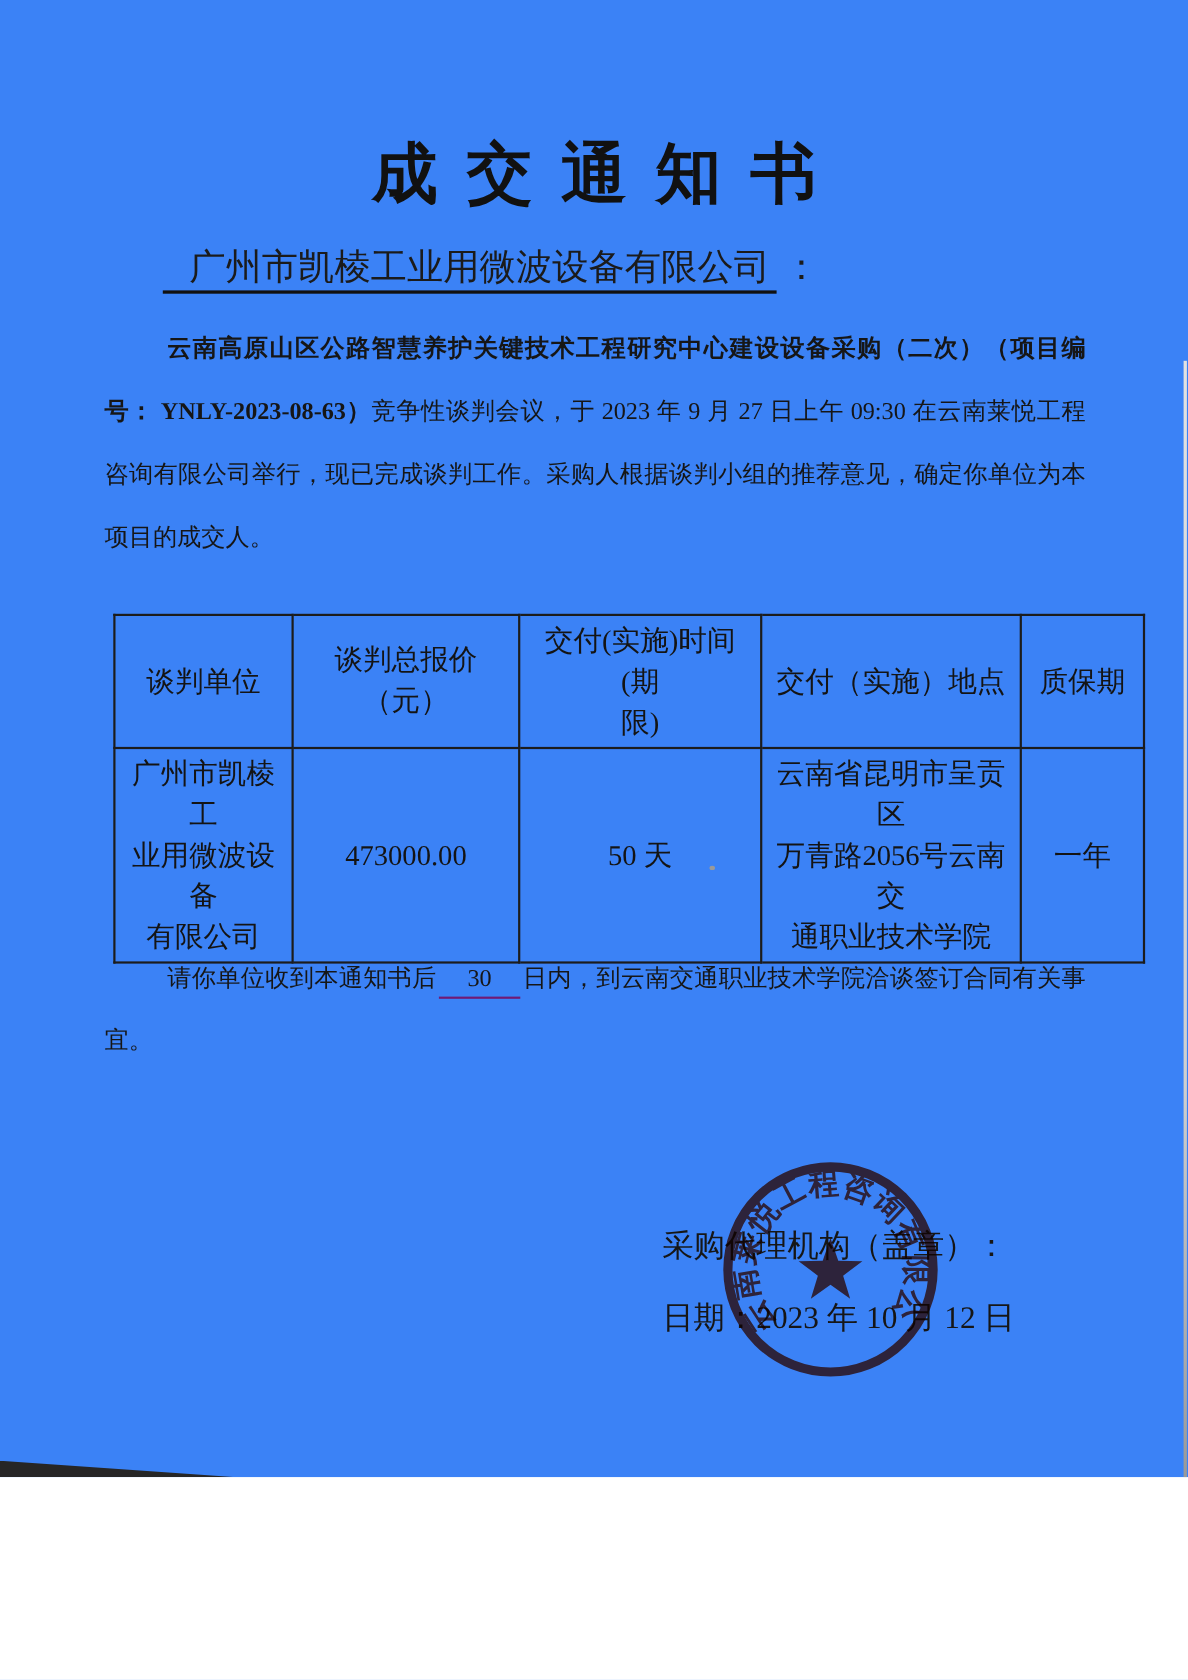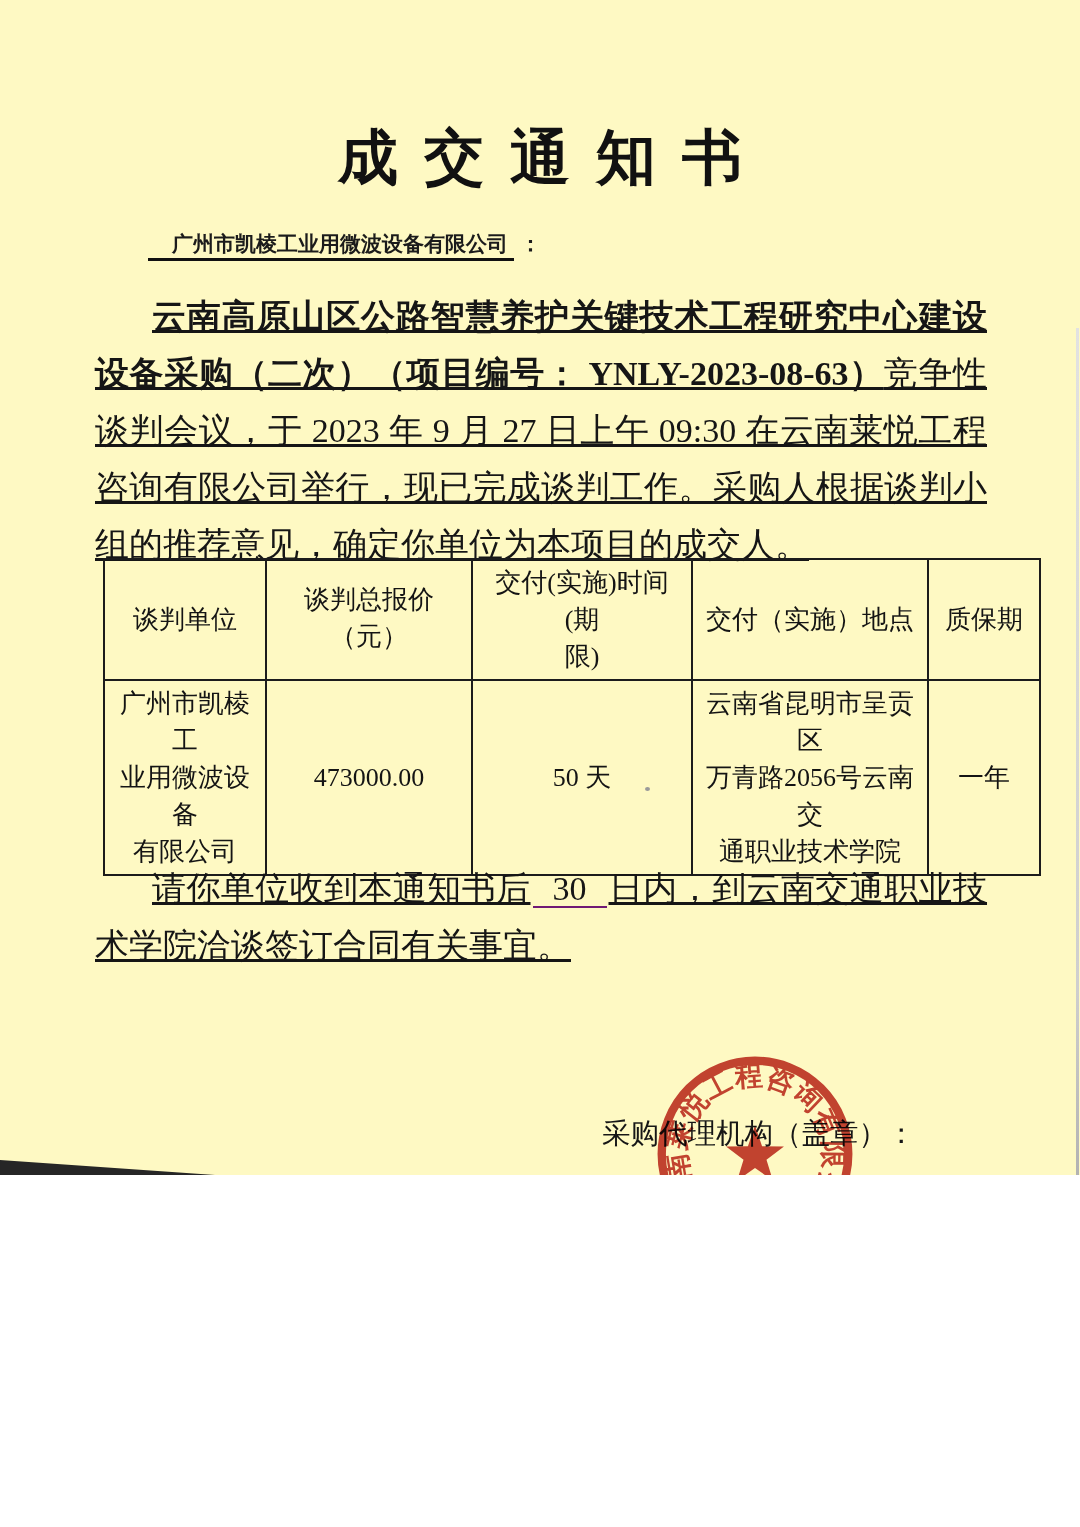--- a/index.html
+++ b/index.html
@@ -1,27 +1,27 @@
 <!DOCTYPE html>
 <html><head>
 <meta charset="utf-8">
 <style>
   html,body{margin:0;padding:0;}
   body{background:#ffffff;font-family:"Liberation Serif","DejaVu Serif",serif;}
-  .page{position:relative;width:1080px;height:1175px;background:#fef9c3;overflow:hidden;color:#1b1b1b;}
+  .page{position:relative;width:1080px;height:1343px;background:#3b82f6;overflow:hidden;color:#1b1b1b;}
 
   .title{position:absolute;top:118px;left:0;width:100%;margin:0;text-align:center;
          font-size:60px;font-weight:700;letter-spacing:26px;padding-left:26px;box-sizing:border-box;color:#111;}
 
-  .addressee{position:absolute;top:226px;left:148px;font-size:21px;font-weight:700;line-height:36px;}
+  .addressee{position:absolute;top:226px;left:148px;font-size:33px;font-weight:400;line-height:36px;}
   .addr-underline{border-bottom:3px solid #111;padding:0 6px 2px 24px;}
   .addr-colon{margin-left:6px;}
 
-  .para{position:absolute;left:95px;width:892px;margin:0;font-size:34px;line-height:57px;
-        text-align:justify;text-indent:57px;color:#161616;text-decoration:underline;}
+  .para{position:absolute;left:95px;width:892px;margin:0;font-size:22px;line-height:57px;
+        text-align:justify;text-indent:57px;color:#161616;}
   .para1{top:288px;}
   .para2{top:860px;}
   .para b{font-weight:700;}
   .blank{display:inline-block;min-width:74px;text-align:center;text-indent:0;
          border-bottom:2px solid #701a75;line-height:34px;margin:0 2px;}
 
   table.info-table{position:absolute;top:558px;left:103px;border-collapse:collapse;table-layout:fixed;}
   .info-table th,.info-table td{border:2px solid #1c1c1c;text-align:center;vertical-align:middle;
          font-size:26px;font-weight:400;padding:4px 6px;white-space:pre-line;line-height:37px;color:#141414;}
   .info-table tr.header-row{height:82px;}

